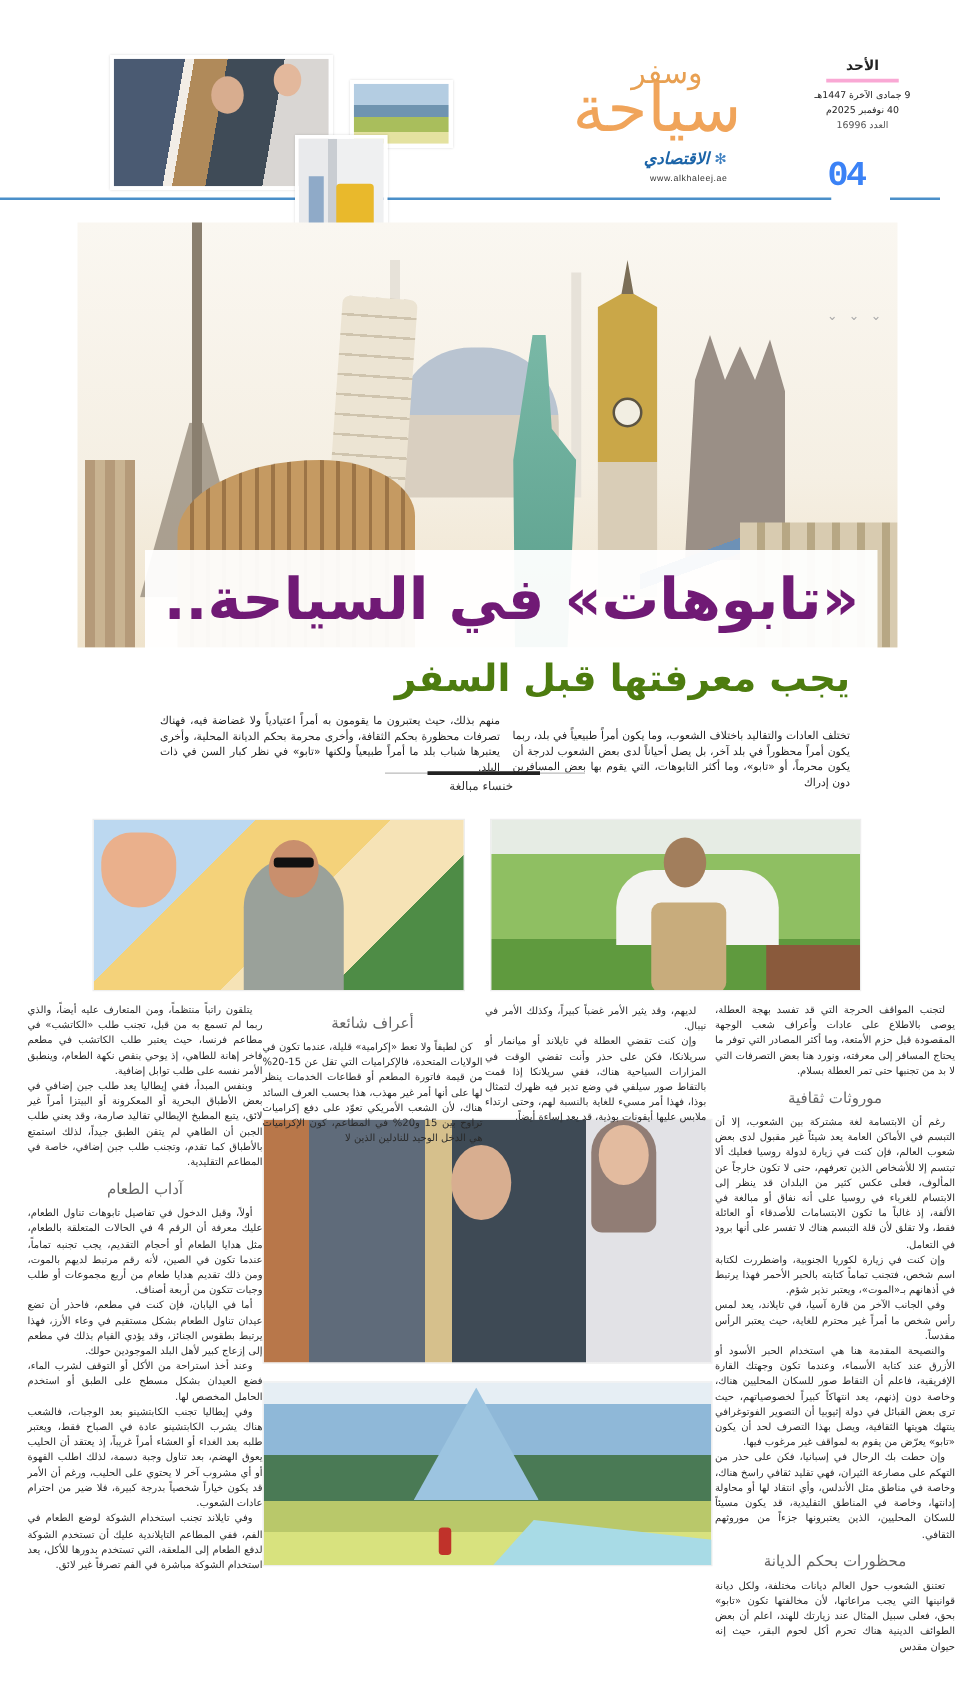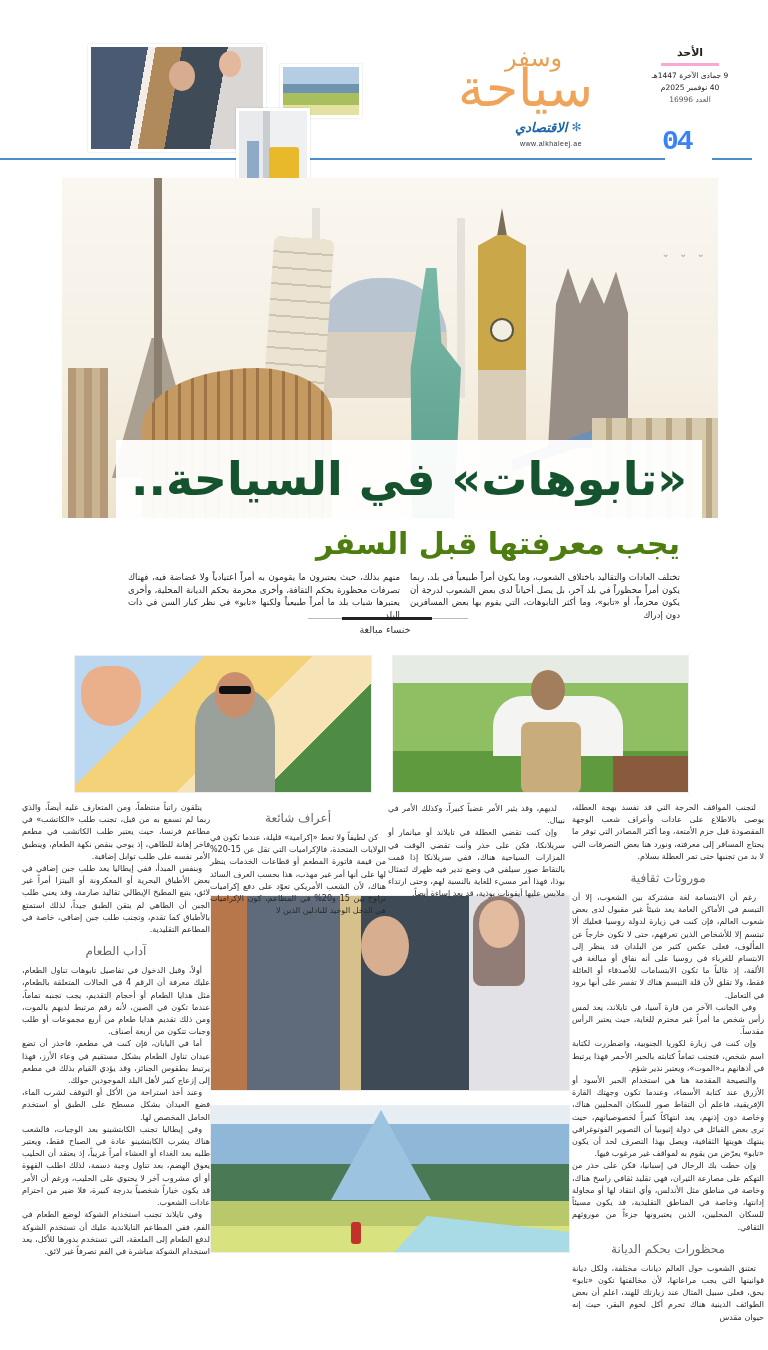--- a/index.html
+++ b/index.html
@@ -66,27 +66,27 @@
     .bridge { left: 450px; width: 90px; height: 90px; bottom: 30px; background: linear-gradient(160deg, transparent 0 50%, #6d91b6 50% 60%, transparent 60%); }
     .castle { left: 486px; width: 80px; height: 180px; bottom: 70px; background: #9a8f86;
       clip-path: polygon(10% 20%, 25% 0, 40% 20%, 55% 5%, 70% 20%, 85% 2%, 100% 25%, 100% 100%, 0 100%); }
     .gate { left: 530px; width: 126px; height: 100px; bottom: 0;
       background: repeating-linear-gradient(90deg, #d8cbb0 0 14px, #b7a784 14px 20px); }
     .column-ruin { left: 6px; width: 40px; height: 150px; bottom: 0; background: repeating-linear-gradient(90deg, #b59a79 0 8px, #c9b391 8px 16px); }
     .birds { position: absolute; right: 10px; top: 70px; color: #aaa; font-size: 10px; letter-spacing: 3px; }
 
     .title-panel { position: absolute; left: 116px; top: 440px; width: 586px; height: 86px; background: rgba(255,255,255,.95); }
     .title { position: absolute; left: 116px; top: 444px; width: 586px; text-align: center;
-      font-family: "DejaVu Sans", sans-serif; font-size: 46px; line-height: 70px; font-weight: bold; color: #14532d; }
+      font-family: "DejaVu Sans", sans-serif; font-size: 46px; line-height: 70px; font-weight: bold; color: #701a75; }
     .subtitle { position: absolute; left: 140px; top: 524px; width: 540px; text-align: right;
       font-family: "DejaVu Sans", sans-serif; font-size: 30px; line-height: 40px; color: #4d7c0f; font-weight: 700; }
 
     
     .intro { position: absolute; top: 571px; font-size: 8.6px; line-height: 12.6px; color: #222; text-align: justify; }
-    .intro.r { left: 410px; width: 270px; }
+    .intro.r { left: 410px; width: 270px; margin-top: 12px; }
     .intro.l { left: 128px; width: 272px; }
 
     .byline-rule { position: absolute; left: 308px; top: 618px; width: 160px; height: 1px; background: #bbb; }
     .byline-rule-thick { position: absolute; left: 342px; top: 617px; width: 90px; height: 3px; background: #222; }
     .byline { position: absolute; left: 300px; top: 624px; width: 170px; text-align: center; font-size: 9.5px; color: #333; }
 
     
     .ph2 { position: absolute; overflow: hidden; border: 1px solid #eee; }
     .photo-selfie { left: 74px; top: 655px; width: 298px; height: 138px;
       background: linear-gradient(135deg, #bcd8f0 0 30%, #f4d27a 30% 55%, #f6e3b6 55% 75%, #4e8c46 75%); }
@@ -205,22 +205,22 @@
 <div class="ph2 photo-mountains">
   <div class="peak"></div>
   <div class="river"></div>
   <div class="hiker"></div>
 </div>
 
 <div class="col col-1">
   <p>لتجنب المواقف الحرجة التي قد تفسد بهجة العطلة، يوصى بالاطلاع على عادات وأعراف شعب الوجهة المقصودة قبل حزم الأمتعة، وما أكثر المصادر التي توفر ما يحتاج المسافر إلى معرفته، ونورد هنا بعض التصرفات التي لا بد من تجنبها حتى تمر العطلة بسلام.</p>
   <h3>موروثات ثقافية</h3>
   <p>رغم أن الابتسامة لغة مشتركة بين الشعوب، إلا أن التبسم في الأماكن العامة يعد شيئاً غير مقبول لدى بعض شعوب العالم، فإن كنت في زيارة لدولة روسيا فعليك ألا تبتسم إلا للأشخاص الذين تعرفهم، حتى لا تكون خارجاً عن المألوف، فعلى عكس كثير من البلدان قد ينظر إلى الابتسام للغرباء في روسيا على أنه نفاق أو مبالغة في الألفة، إذ غالباً ما تكون الابتسامات للأصدقاء أو العائلة فقط، ولا تقلق لأن قلة التبسم هناك لا تفسر على أنها برود في التعامل.</p>
+  <p>وإن كنت في زيارة لكوريا الجنوبية، واضطررت لكتابة اسم شخص، فتجنب تماماً كتابته بالحبر الأحمر فهذا يرتبط في أذهانهم بـ«الموت»، ويعتبر نذير شؤم.</p>
   <p>وفي الجانب الآخر من قارة آسيا، في تايلاند، يعد لمس رأس شخص ما أمراً غير محترم للغاية، حيث يعتبر الرأس مقدساً.</p>
-  <p>وإن كنت في زيارة لكوريا الجنوبية، واضطررت لكتابة اسم شخص، فتجنب تماماً كتابته بالحبر الأحمر فهذا يرتبط في أذهانهم بـ«الموت»، ويعتبر نذير شؤم.</p>
   <p>والنصيحة المقدمة هنا هي استخدام الحبر الأسود أو الأزرق عند كتابة الأسماء، وعندما تكون وجهتك القارة الإفريقية، فاعلم أن التقاط صور للسكان المحليين هناك، وخاصة دون إذنهم، يعد انتهاكاً كبيراً لخصوصياتهم، حيث ترى بعض القبائل في دولة إثيوبيا أن التصوير الفوتوغرافي ينتهك هويتها الثقافية، ويصل بهذا التصرف لحد أن يكون «تابو» يعرّض من يقوم به لمواقف غير مرغوب فيها.</p>
   <p>وإن حطت بك الرحال في إسبانيا، فكن على حذر من التهكم على مصارعة الثيران، فهي تقليد ثقافي راسخ هناك، وخاصة في مناطق مثل الأندلس، وأي انتقاد لها أو محاولة إدانتها، وخاصة في المناطق التقليدية، قد يكون مسيئاً للسكان المحليين، الذين يعتبرونها جزءاً من موروثهم الثقافي.</p>
   <h3>محظورات بحكم الديانة</h3>
   <p>تعتنق الشعوب حول العالم ديانات مختلفة، ولكل ديانة قوانينها التي يجب مراعاتها، لأن مخالفتها تكون «تابو» بحق، فعلى سبيل المثال عند زيارتك للهند، اعلم أن بعض الطوائف الدينية هناك تحرم أكل لحوم البقر، حيث إنه حيوان مقدس</p>
 </div>
 
 <div class="col col-2a">
   <p>لديهم، وقد يثير الأمر غضباً كبيراً، وكذلك الأمر في نيبال.</p>
   <p>وإن كنت تقضي العطلة في تايلاند أو ميانمار أو سريلانكا، فكن على حذر وأنت تقضي الوقت في المزارات السياحية هناك، ففي سريلانكا إذا قمت بالتقاط صور سيلفي في وضع تدير فيه ظهرك لتمثال بوذا، فهذا أمر مسيء للغاية بالنسبة لهم، وحتى ارتداء ملابس عليها أيقونات بوذية، قد يعد إساءة أيضاً.</p>
 </div>

